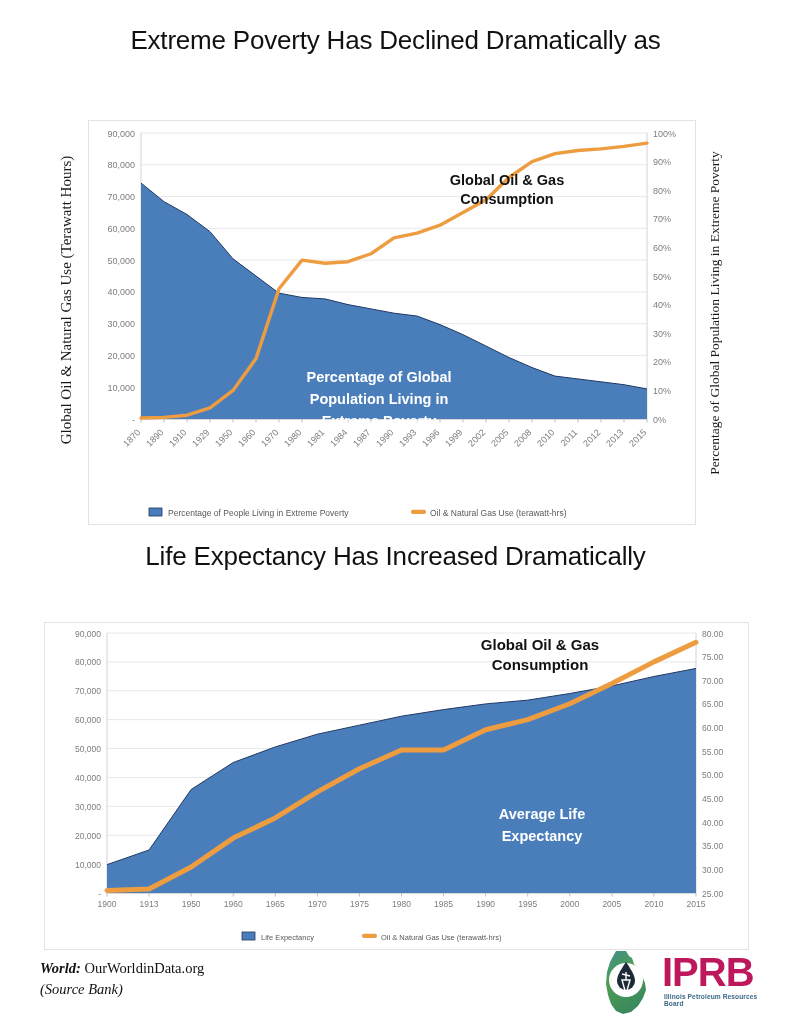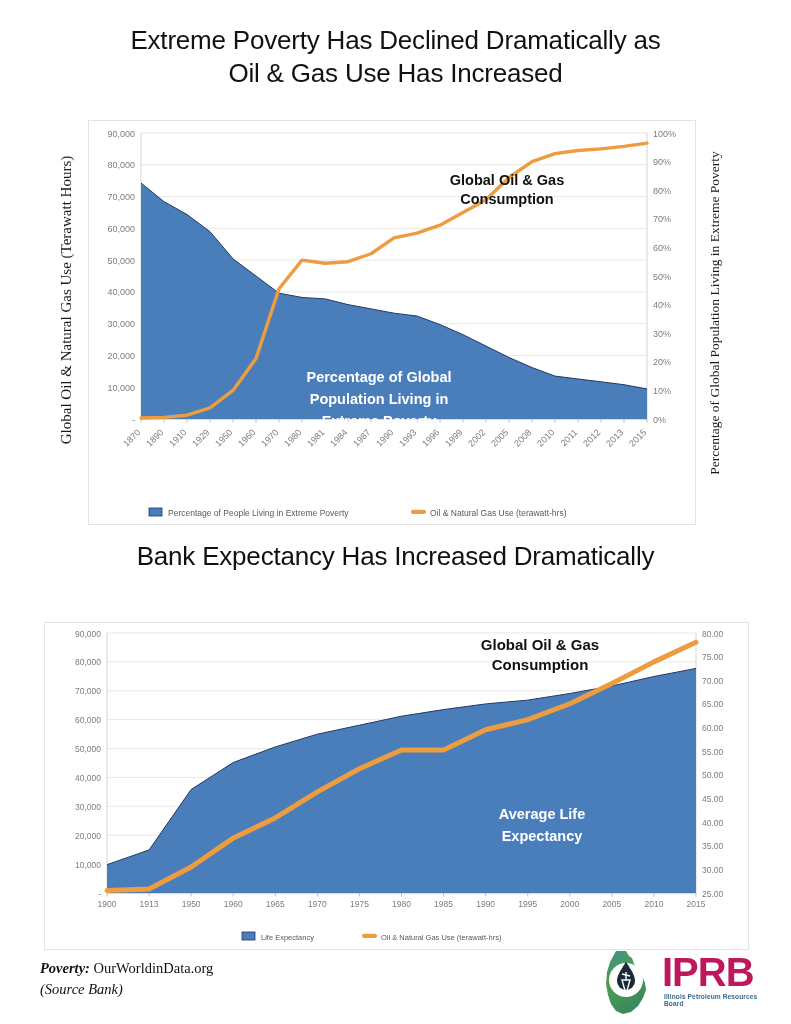--- a/index.html
+++ b/index.html
@@ -66,21 +66,20 @@
     font-size:6.6px;font-weight:bold;color:#3b6a86;letter-spacing:0.1px;
   }
 </style>
 </head>
 <body>
 
 <div class="page">
 
   <div id="title1" class="fig-title">
     <span class="ln">Extreme Poverty Has Declined Dramatically as</span>
-    <span class="ln">Oil &amp; Gas Use Has Increased</span>
   </div>
 
   <div id="chart1-frame" class="chart-frame">
     <svg id="chart1-svg" class="chart-svg" width="606" height="403" viewBox="0 0 606 403">
         <line x1="52" y1="298" x2="558" y2="298" stroke="#e8e8e8" stroke-width="1"></line>
         <line x1="52" y1="266.22222222222223" x2="558" y2="266.22222222222223" stroke="#e8e8e8" stroke-width="1"></line>
         <line x1="52" y1="234.44444444444446" x2="558" y2="234.44444444444446" stroke="#e8e8e8" stroke-width="1"></line>
         <line x1="52" y1="202.66666666666669" x2="558" y2="202.66666666666669" stroke="#e8e8e8" stroke-width="1"></line>
         <line x1="52" y1="170.88888888888889" x2="558" y2="170.88888888888889" stroke="#e8e8e8" stroke-width="1"></line>
         <line x1="52" y1="139.11111111111111" x2="558" y2="139.11111111111111" stroke="#e8e8e8" stroke-width="1"></line>
@@ -177,21 +176,21 @@
 
   <svg style="position:absolute;left:52px;top:120px;" width="30" height="360">
     <text x="19" y="180" transform="rotate(-90 19 180)" text-anchor="middle" font-family="Liberation Serif, serif" font-size="15" fill="#1a1a1a">Global Oil &amp; Natural Gas Use (Terawatt Hours)</text>
   </svg>
 
   <svg style="position:absolute;left:700px;top:118px;" width="30" height="390">
     <text x="19" y="195" transform="rotate(-90 19 195)" text-anchor="middle" font-family="Liberation Serif, serif" font-size="13.5" fill="#1a1a1a">Percentage of Global Population Living in Extreme Poverty</text>
   </svg>
 
   <div id="title2" class="fig-title">
-    <span class="ln">Bank Expectancy Has Increased Dramatically</span>
+    <span class="ln">Life Expectancy Has Increased Dramatically</span>
   </div>
 
   <div id="chart2-frame" class="chart-frame">
     <svg id="chart2-svg" class="chart-svg" width="703" height="326" viewBox="0 0 703 326">
         <line x1="62" y1="270" x2="651" y2="270" stroke="#e8e8e8" stroke-width="1"></line>
         <line x1="62" y1="241.11111111111111" x2="651" y2="241.11111111111111" stroke="#e8e8e8" stroke-width="1"></line>
         <line x1="62" y1="212.22222222222223" x2="651" y2="212.22222222222223" stroke="#e8e8e8" stroke-width="1"></line>
         <line x1="62" y1="183.33333333333331" x2="651" y2="183.33333333333331" stroke="#e8e8e8" stroke-width="1"></line>
         <line x1="62" y1="154.44444444444446" x2="651" y2="154.44444444444446" stroke="#e8e8e8" stroke-width="1"></line>
         <line x1="62" y1="125.55555555555554" x2="651" y2="125.55555555555554" stroke="#e8e8e8" stroke-width="1"></line>
@@ -264,21 +263,21 @@
           <text x="336" y="53" font-family="Liberation Sans, sans-serif" font-size="7.5" fill="#595959">Oil &amp; Natural Gas Use (terawatt-hrs)</text>
         </g>
         <text x="495" y="27" text-anchor="middle" font-family="Liberation Sans, sans-serif" font-size="15" font-weight="bold" fill="#111111">Global Oil &amp; Gas</text>
         <text x="495" y="47" text-anchor="middle" font-family="Liberation Sans, sans-serif" font-size="15" font-weight="bold" fill="#111111">Consumption</text>
         <text x="497" y="196" text-anchor="middle" font-family="Liberation Sans, sans-serif" font-size="14.5" font-weight="bold" fill="#ffffff">Average Life</text>
         <text x="497" y="218" text-anchor="middle" font-family="Liberation Sans, sans-serif" font-size="14.5" font-weight="bold" fill="#ffffff">Expectancy</text>
       </svg>
   </div>
 
   <div id="source-note">
-    <span class="lbl">Poverty:</span>
+    <span class="lbl">World:</span>
     <span class="val">OurWorldinData.org</span>
     <span class="ln2">(Source Bank)</span>
   </div>
 
   <div id="logo">
     <svg width="62" height="66" viewBox="0 0 62 66" style="position:absolute;left:0;top:2px;">
       <defs>
         <linearGradient id="ilgrad" x1="0" y1="0" x2="0.4" y2="1">
           <stop offset="0%" stop-color="#3f8f93"></stop>
           <stop offset="45%" stop-color="#4f9d4f"></stop>

